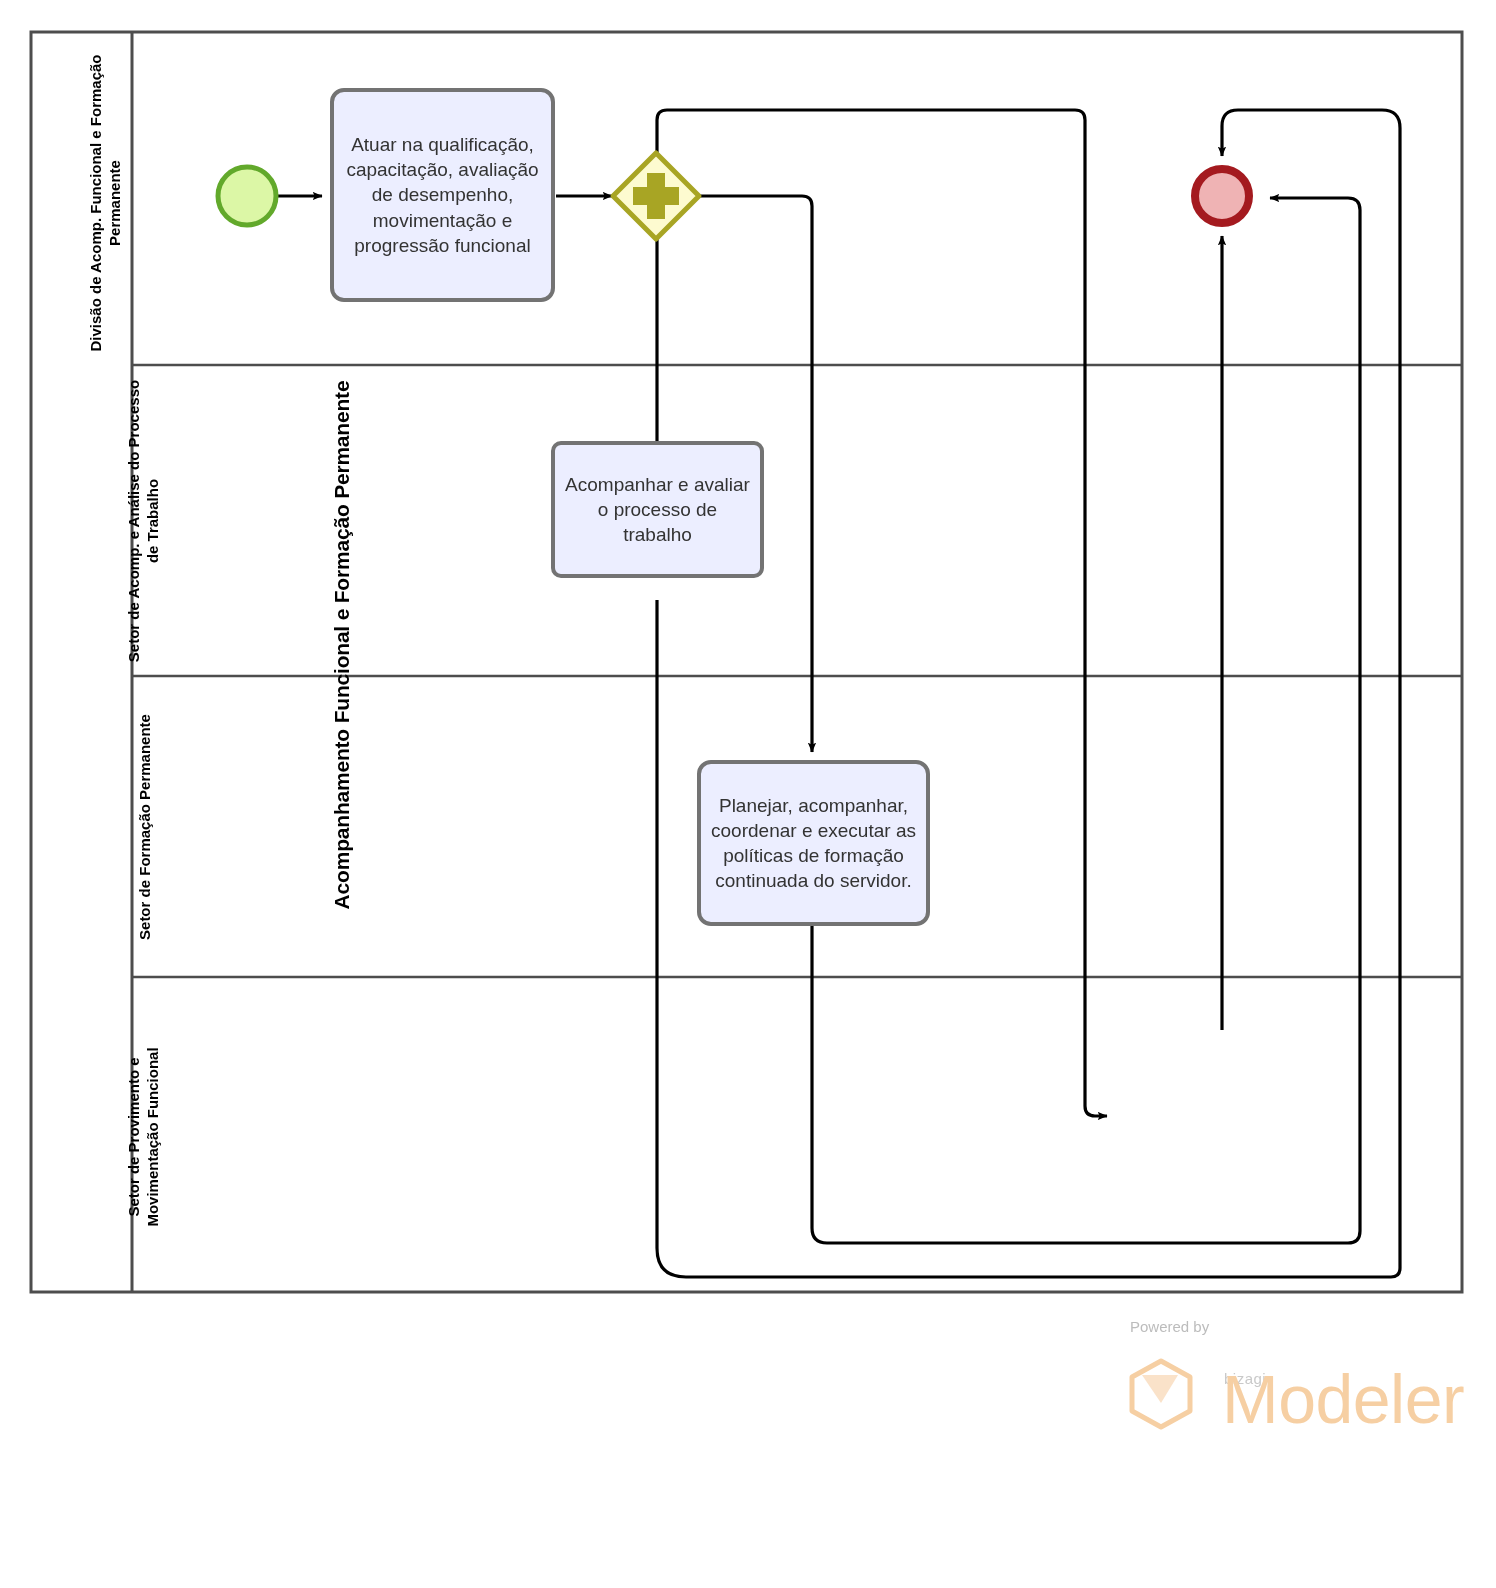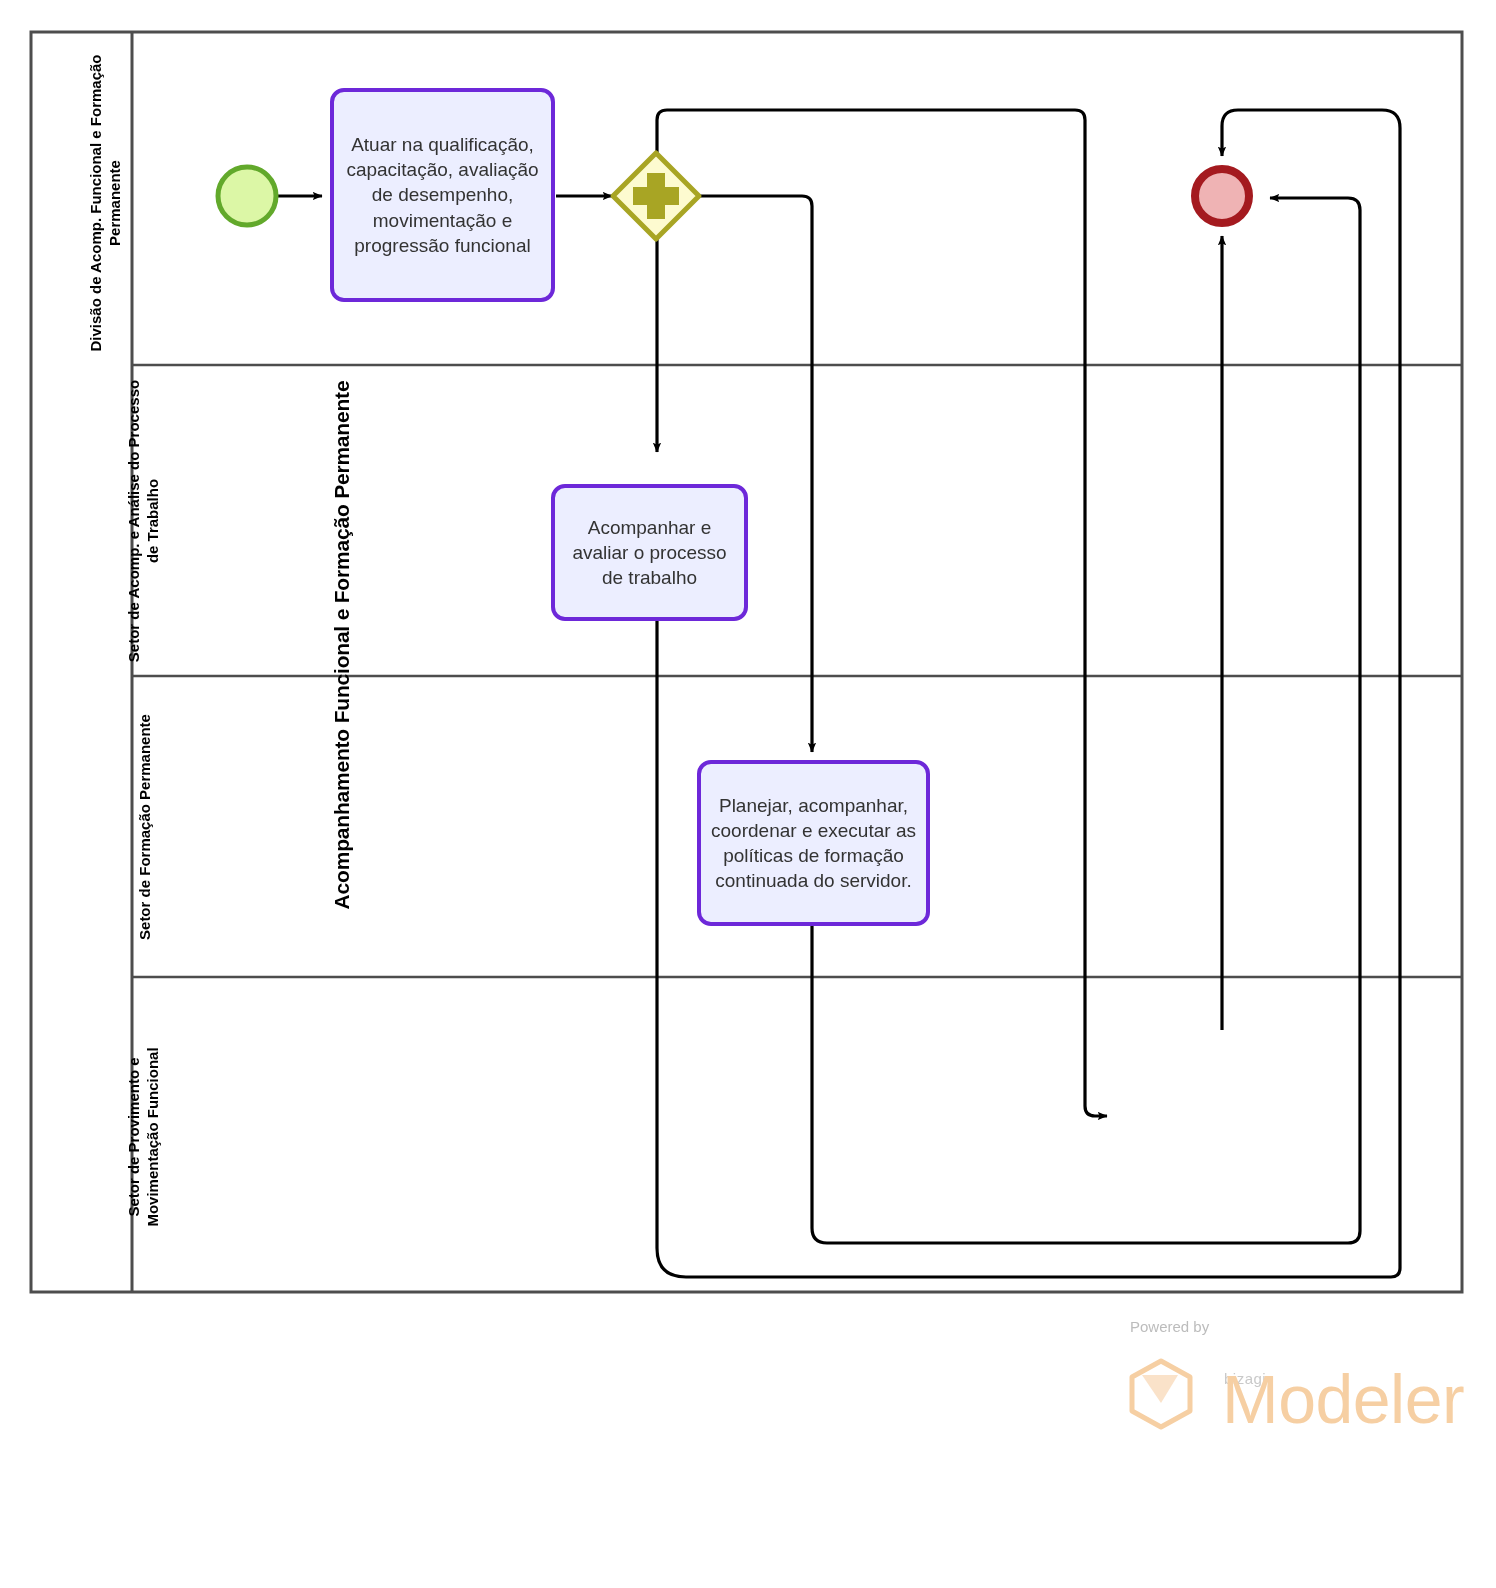--- a/index.html
+++ b/index.html
@@ -77,33 +77,33 @@
     top: 1113px;
     width: 252px;
     height: 48px;
     transform: rotate(-90deg);
   }
   
   .task {
     position: absolute;
     box-sizing: border-box;
     background: #eceeff;
-    border: 4px solid #6d28d9;
+    border: 4px solid #737373;
     border-radius: 14px;
     display: flex;
     align-items: center;
     justify-content: center;
     text-align: center;
     color: #333333;
     font-size: 19px;
     line-height: 1.32;
     padding: 4px 6px;
   }
   #task-0 { left: 330px; top: 88px;   width: 225px; height: 214px; }
-  #task-1 { left: 551px; top: 484px;  width: 197px; height: 137px; }
+  #task-1 { left: 551px; top: 441px;  width: 213px; height: 137px; border-radius: 10px; }
   #task-2 { left: 697px; top: 760px;  width: 233px; height: 166px; }
   #task-3 { left: 1115px; top: 1030px; width: 213px; height: 172px; }
 
   
   #bizagi {
     position: absolute;
     left: 1122px;
     top: 1318px;
     width: 300px;
     height: 120px;

